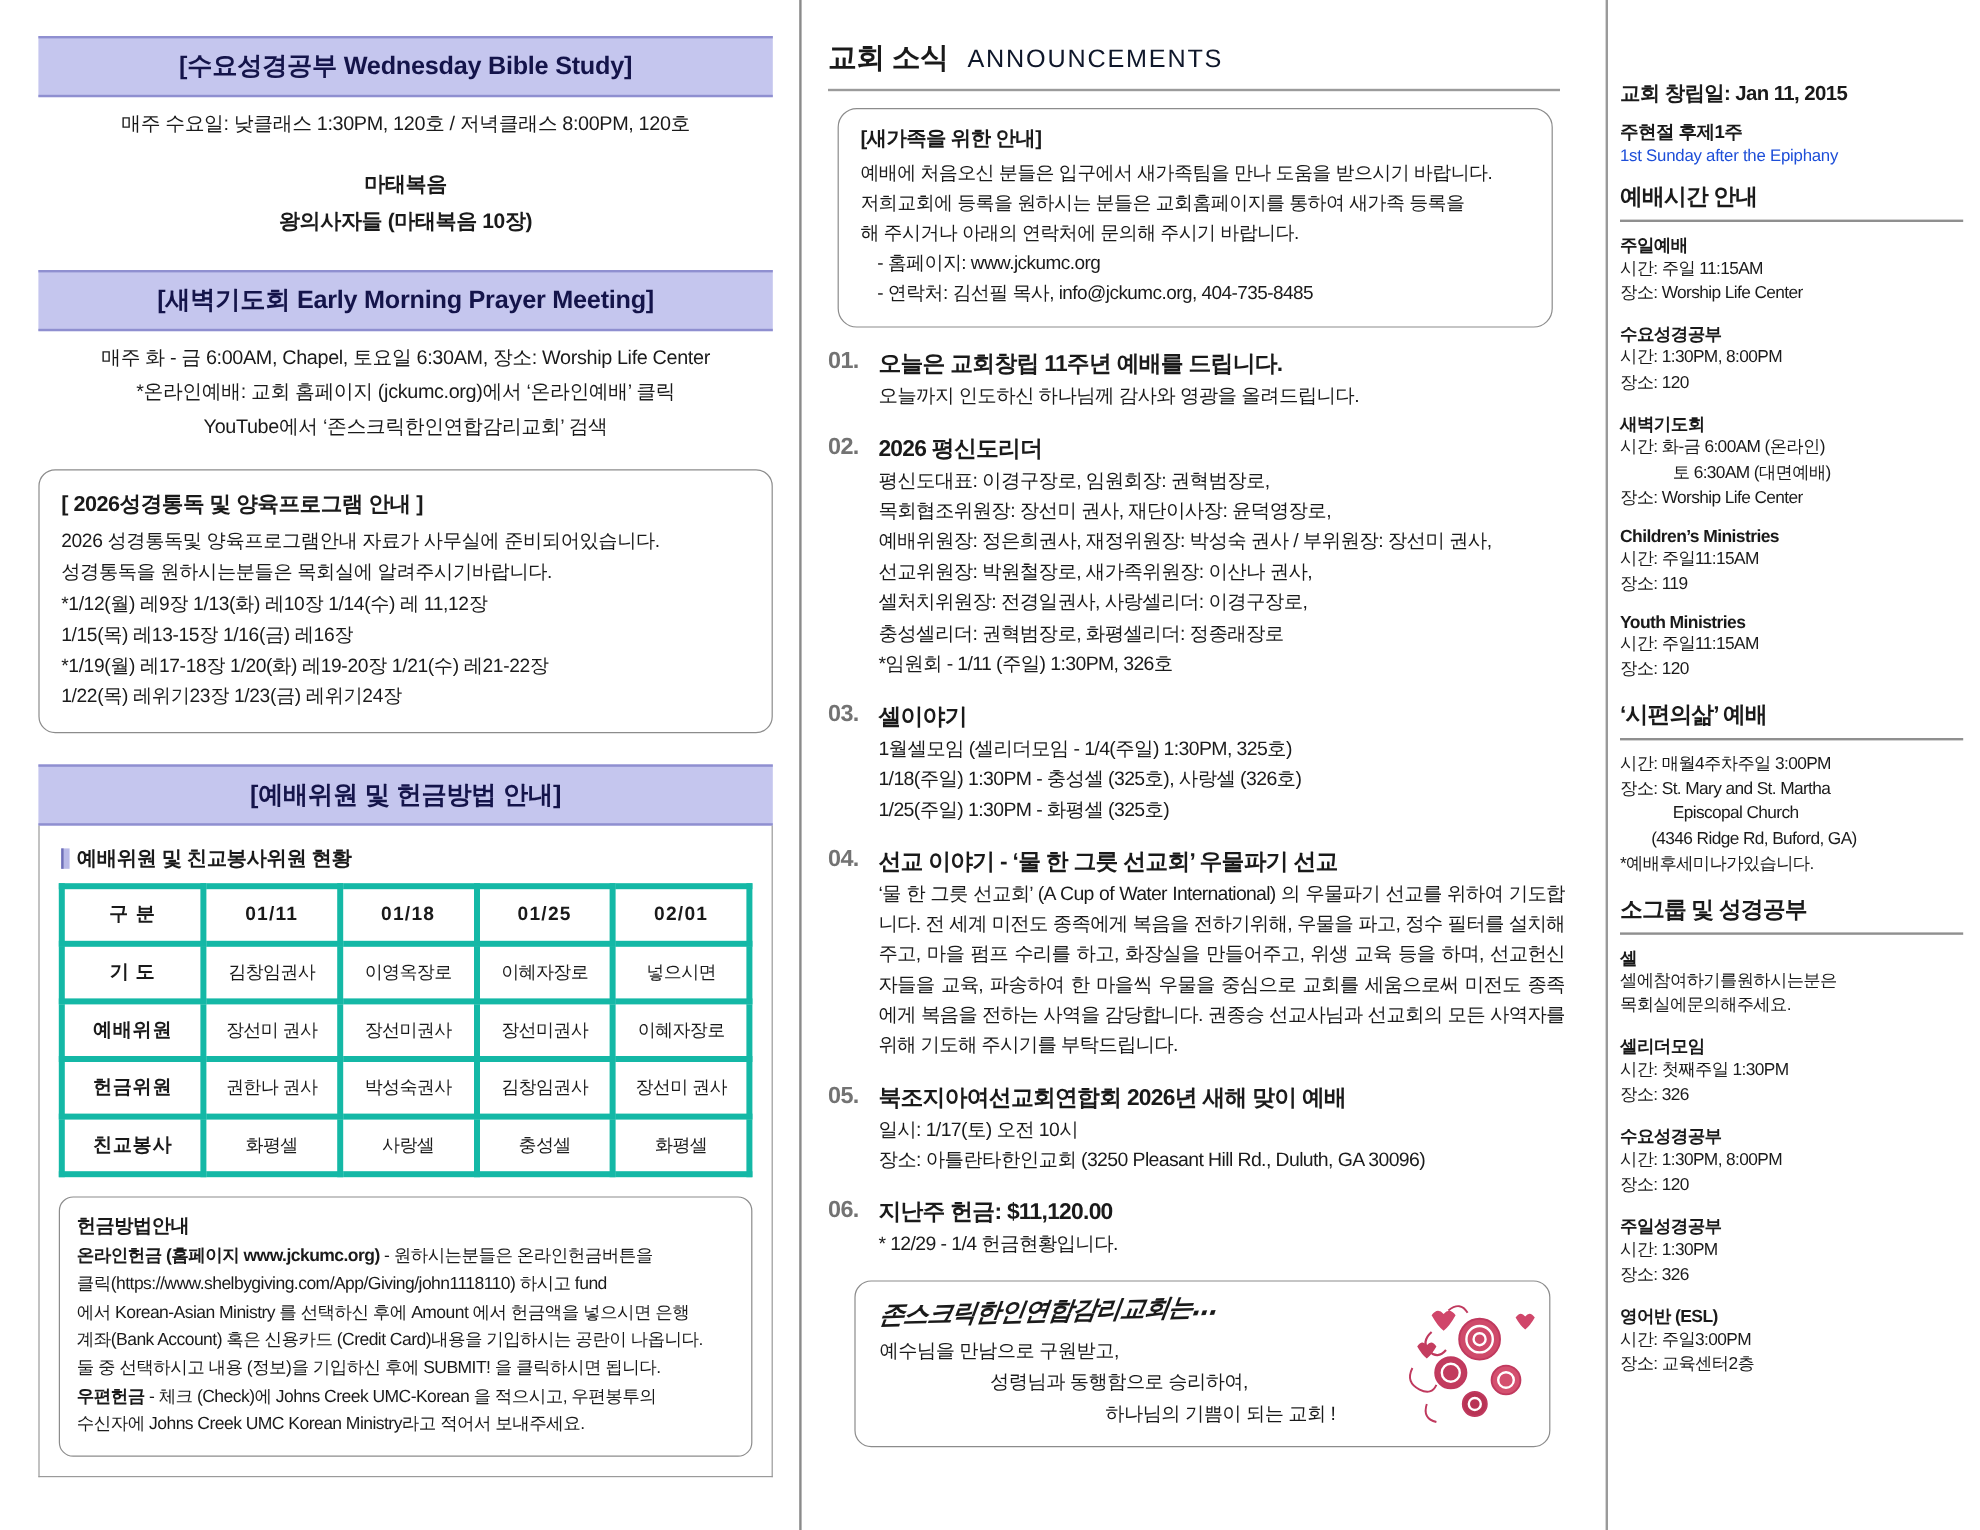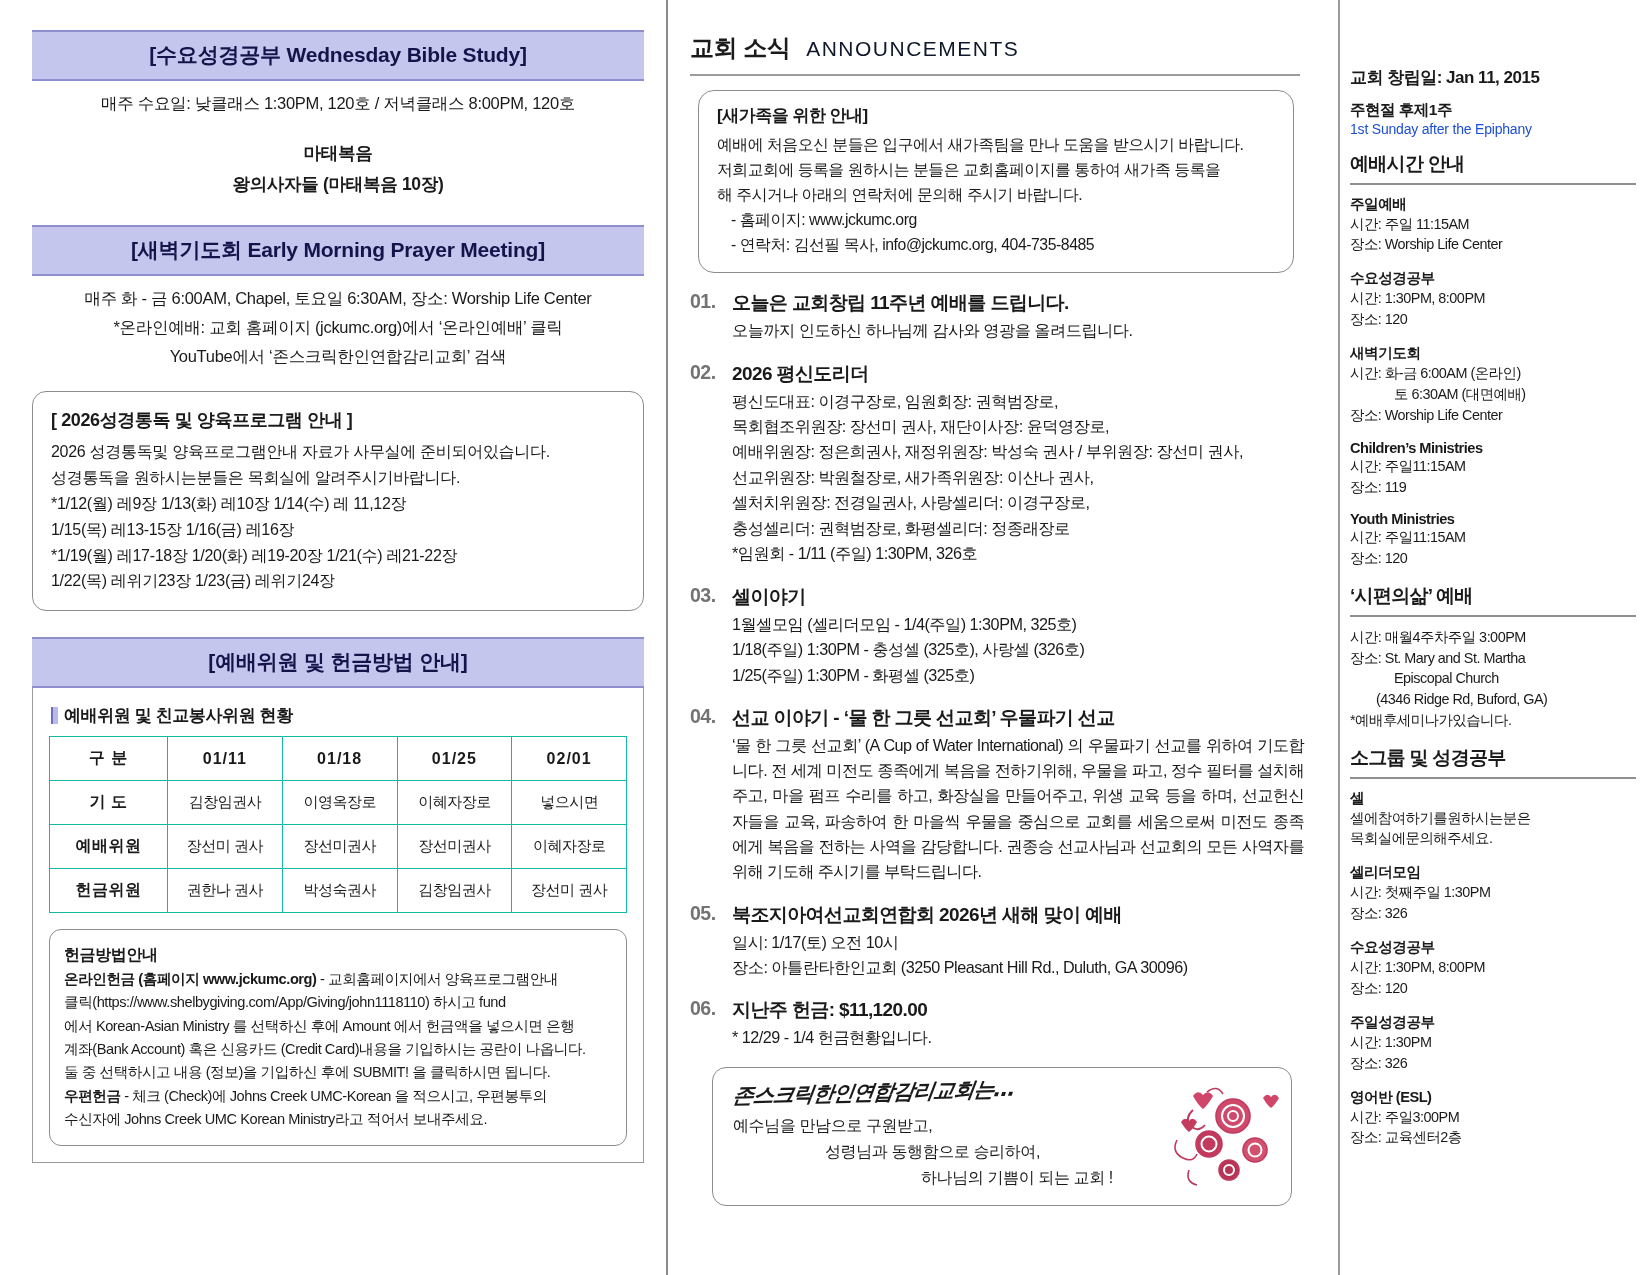--- a/index.html
+++ b/index.html
@@ -96,21 +96,21 @@
     height: 17px;
     background: #b9bae8;
     border-left: 2px solid #6f70b8;
   }
   table.duty {
     border-collapse: collapse;
     width: 578px;
     table-layout: fixed;
   }
   table.duty td {
-    border: 1px solid #14b8a6;
+    border: 5px solid #14b8a6;
     text-align: center;
     font-size: 15px;
     padding: 11px 2px;
     letter-spacing: -0.5px;
   }
   table.duty td.hdr {
     font-weight: bold;
     font-size: 16px;
     letter-spacing: 1px;
   }
@@ -359,27 +359,34 @@
           <td>장선미권사</td>
           <td>이혜자장로</td>
         </tr>
         <tr>
           <td class="rowlbl">헌금위원</td>
           <td>권한나 권사</td>
           <td>박성숙권사</td>
           <td>김창임권사</td>
           <td>장선미 권사</td>
         </tr>
+        <tr>
+          <td class="rowlbl">친교봉사</td>
+          <td>화평셀</td>
+          <td>사랑셀</td>
+          <td>충성셀</td>
+          <td>화평셀</td>
+        </tr>
       </tbody>
         </table>
 
       <div class="give-box">
         <div class="t">헌금방법안내</div>
         <div>
-          <b>온라인헌금 (홈페이지 www.jckumc.org)</b><span> - 교회홈페이지에서 양육프로그램안내</span>
+          <b>온라인헌금 (홈페이지 www.jckumc.org)</b><span> - 원하시는분들은 온라인헌금버튼을</span>
         </div>
         <div>클릭(https://www.shelbygiving.com/App/Giving/john1118110) 하시고 fund</div>
         <div>에서 Korean-Asian Ministry 를 선택하신 후에 Amount 에서 헌금액을 넣으시면 은행</div>
         <div>계좌(Bank Account) 혹은 신용카드 (Credit Card)내용을 기입하시는 공란이 나옵니다.</div>
         <div>둘 중 선택하시고 내용 (정보)을 기입하신 후에 SUBMIT! 을 클릭하시면 됩니다.</div>
         <div>
           <b>우편헌금</b><span> - 체크 (Check)에 Johns Creek UMC-Korean 을 적으시고, 우편봉투의</span>
         </div>
         <div>수신자에 Johns Creek UMC Korean Ministry라고 적어서 보내주세요.</div>
       </div>

